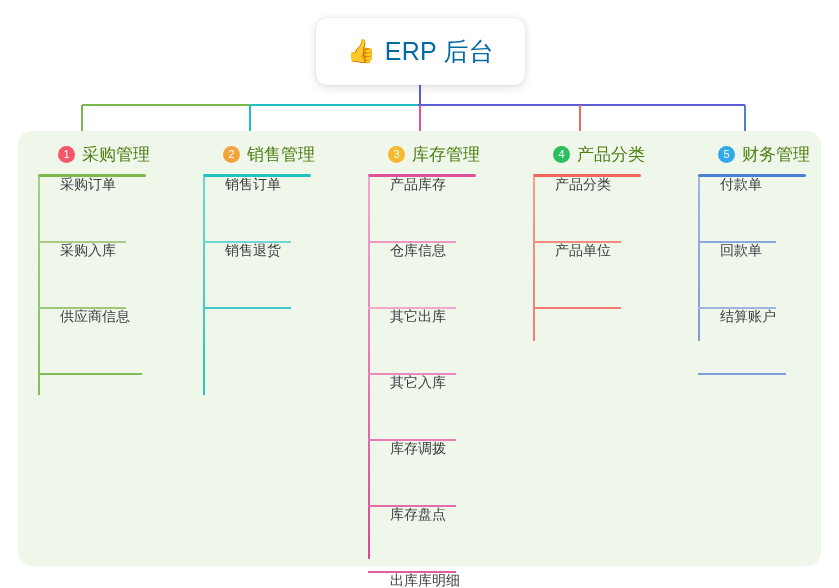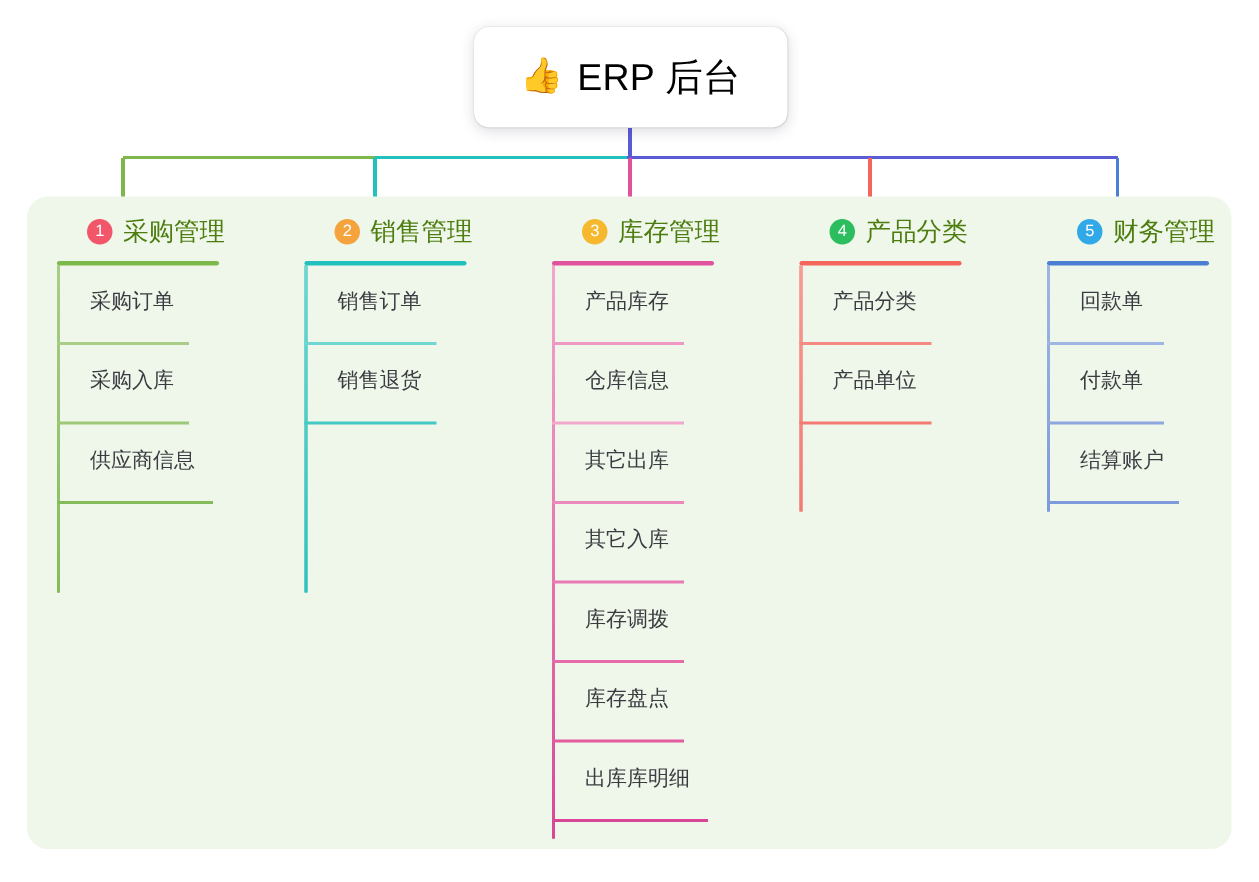--- a/index.html
+++ b/index.html
@@ -42,21 +42,21 @@
     align-items: center;
     gap: 9px;
   }
   #title-emoji {
     font-size: 23px;
     line-height: 1;
     font-family: "DejaVu Sans", sans-serif;
   }
   #title-text {
     font-size: 25px;
-    color: #000000;
+    color: #0369a1;
     letter-spacing: 0.2px;
     white-space: nowrap;
   }
 
   
   #connectors {
     position: absolute;
     left: 0;
     top: 0;
     width: 839px;
@@ -115,24 +115,24 @@
     margin-top: 0;
   }
   .spine {
     position: absolute;
     left: 0;
     top: 0;
     width: 2px;
   }
   .leaf {
     position: relative;
-    height: 53px;
+    height: 66px;
     box-sizing: border-box;
     display: flex;
-    align-items: center;
+    align-items: flex-start;
     padding-left: 22px;
   }
   .leaf-label {
     font-size: 14px;
     color: #3b3b42;
     white-space: nowrap;
     padding-bottom: 7px;
     line-height: 1;
   }
   .leaf-rule {
@@ -267,28 +267,28 @@
       </div>
       <div class="column" style="left: 698px;">
         <div class="col-head">
           <span class="badge" style="background: rgb(49, 169, 232);">5</span>
           <span class="col-title">财务管理</span>
         </div>
         <div class="col-head-rule" style="width: 108px; background: rgb(74, 127, 212);"></div>
         <div class="leaves">
           <div class="spine" style="height: 163.5px; background: linear-gradient(rgb(159, 182, 228), rgb(125, 154, 218)) rgb(125, 154, 218);"></div>
           <div class="leaf">
+            <span class="leaf-label">付款单</span>
+            <div class="leaf-rule" style="width: 78px; background: rgb(142, 168, 223);"></div>
+          </div>
+          <div class="leaf">
             <span class="leaf-label">回款单</span>
             <div class="leaf-rule" style="width: 78px; background: rgb(159, 182, 228);"></div>
           </div>
           <div class="leaf">
-            <span class="leaf-label">付款单</span>
-            <div class="leaf-rule" style="width: 78px; background: rgb(142, 168, 223);"></div>
-          </div>
-          <div class="leaf">
             <span class="leaf-label">结算账户</span>
             <div class="leaf-rule" style="width: 88px; background: rgb(125, 154, 218);"></div>
           </div>
         </div>
       </div>
     </div>
 
 </div>
 
 </body></html>

